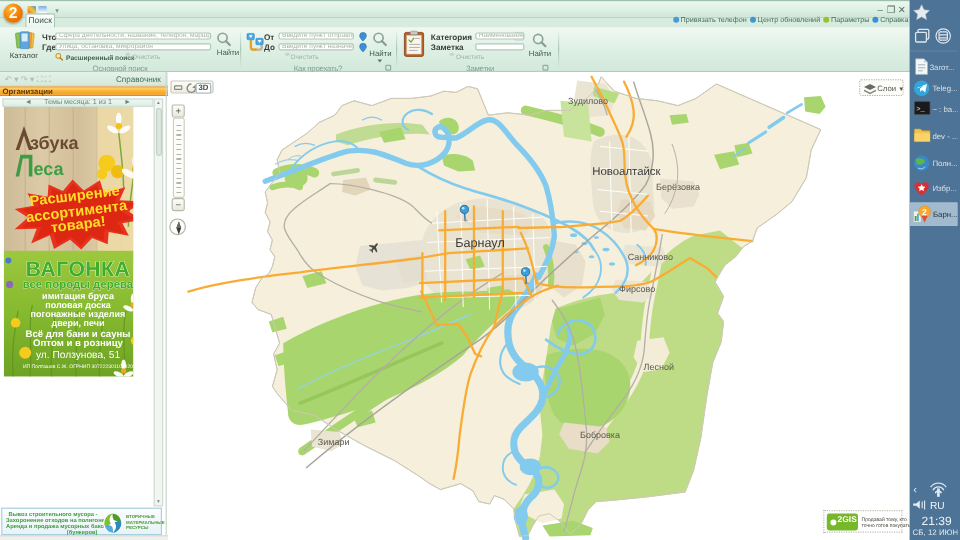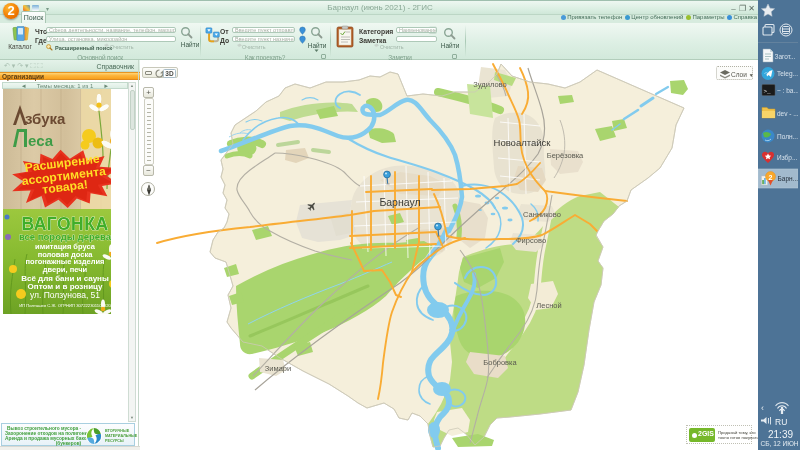--- a/index.html
+++ b/index.html
@@ -60,21 +60,20 @@
 #lp-bottom { position:absolute; left:0; top:386px; width:760px; height:4px; background:#f0f0ec; border-top:1px solid #d8d8d2; }
 
 
 #taskbar { position:absolute; left:758px; top:0; width:42px; height:450px; background:#4d7396; }
 </style>
 </head>
 <body>
 <div id="stage">
   <div id="win">
     <div id="titlebar">
-      <div id="title-text">Барнаул (июнь 2021) - 2ГИС</div>
       <div class="qicon" style="left:23px; background:linear-gradient(45deg,#e86a2a,#f5c33a,#4a90d0);"></div>
       <div class="qicon" style="left:32px; background:linear-gradient(#7ab0d8,#fff);"></div>
       <div style="position:absolute; left:46px; top:4px; font-size:6px; color:#7a9a88;">▾</div>
       <div id="winbtns"><span>–</span><span>❐</span><span>✕</span></div>
     </div>
     <div id="logo">2</div>
     <div id="tabrow"></div>
     <div id="tab-poisk">Поиск</div>
     <div id="topmenu">
       <span class="mi"><span class="ic" style="background:#4a9ad8;"></span>Привязать телефон</span><span class="mi"><span class="ic" style="background:#3a9ad0;"></span>Центр обновлений</span><span class="mi"><span class="ic" style="background:#9ac030;"></span>Параметры</span><span class="mi"><span class="ic" style="background:#3a90d8;"></span>Справка</span>

